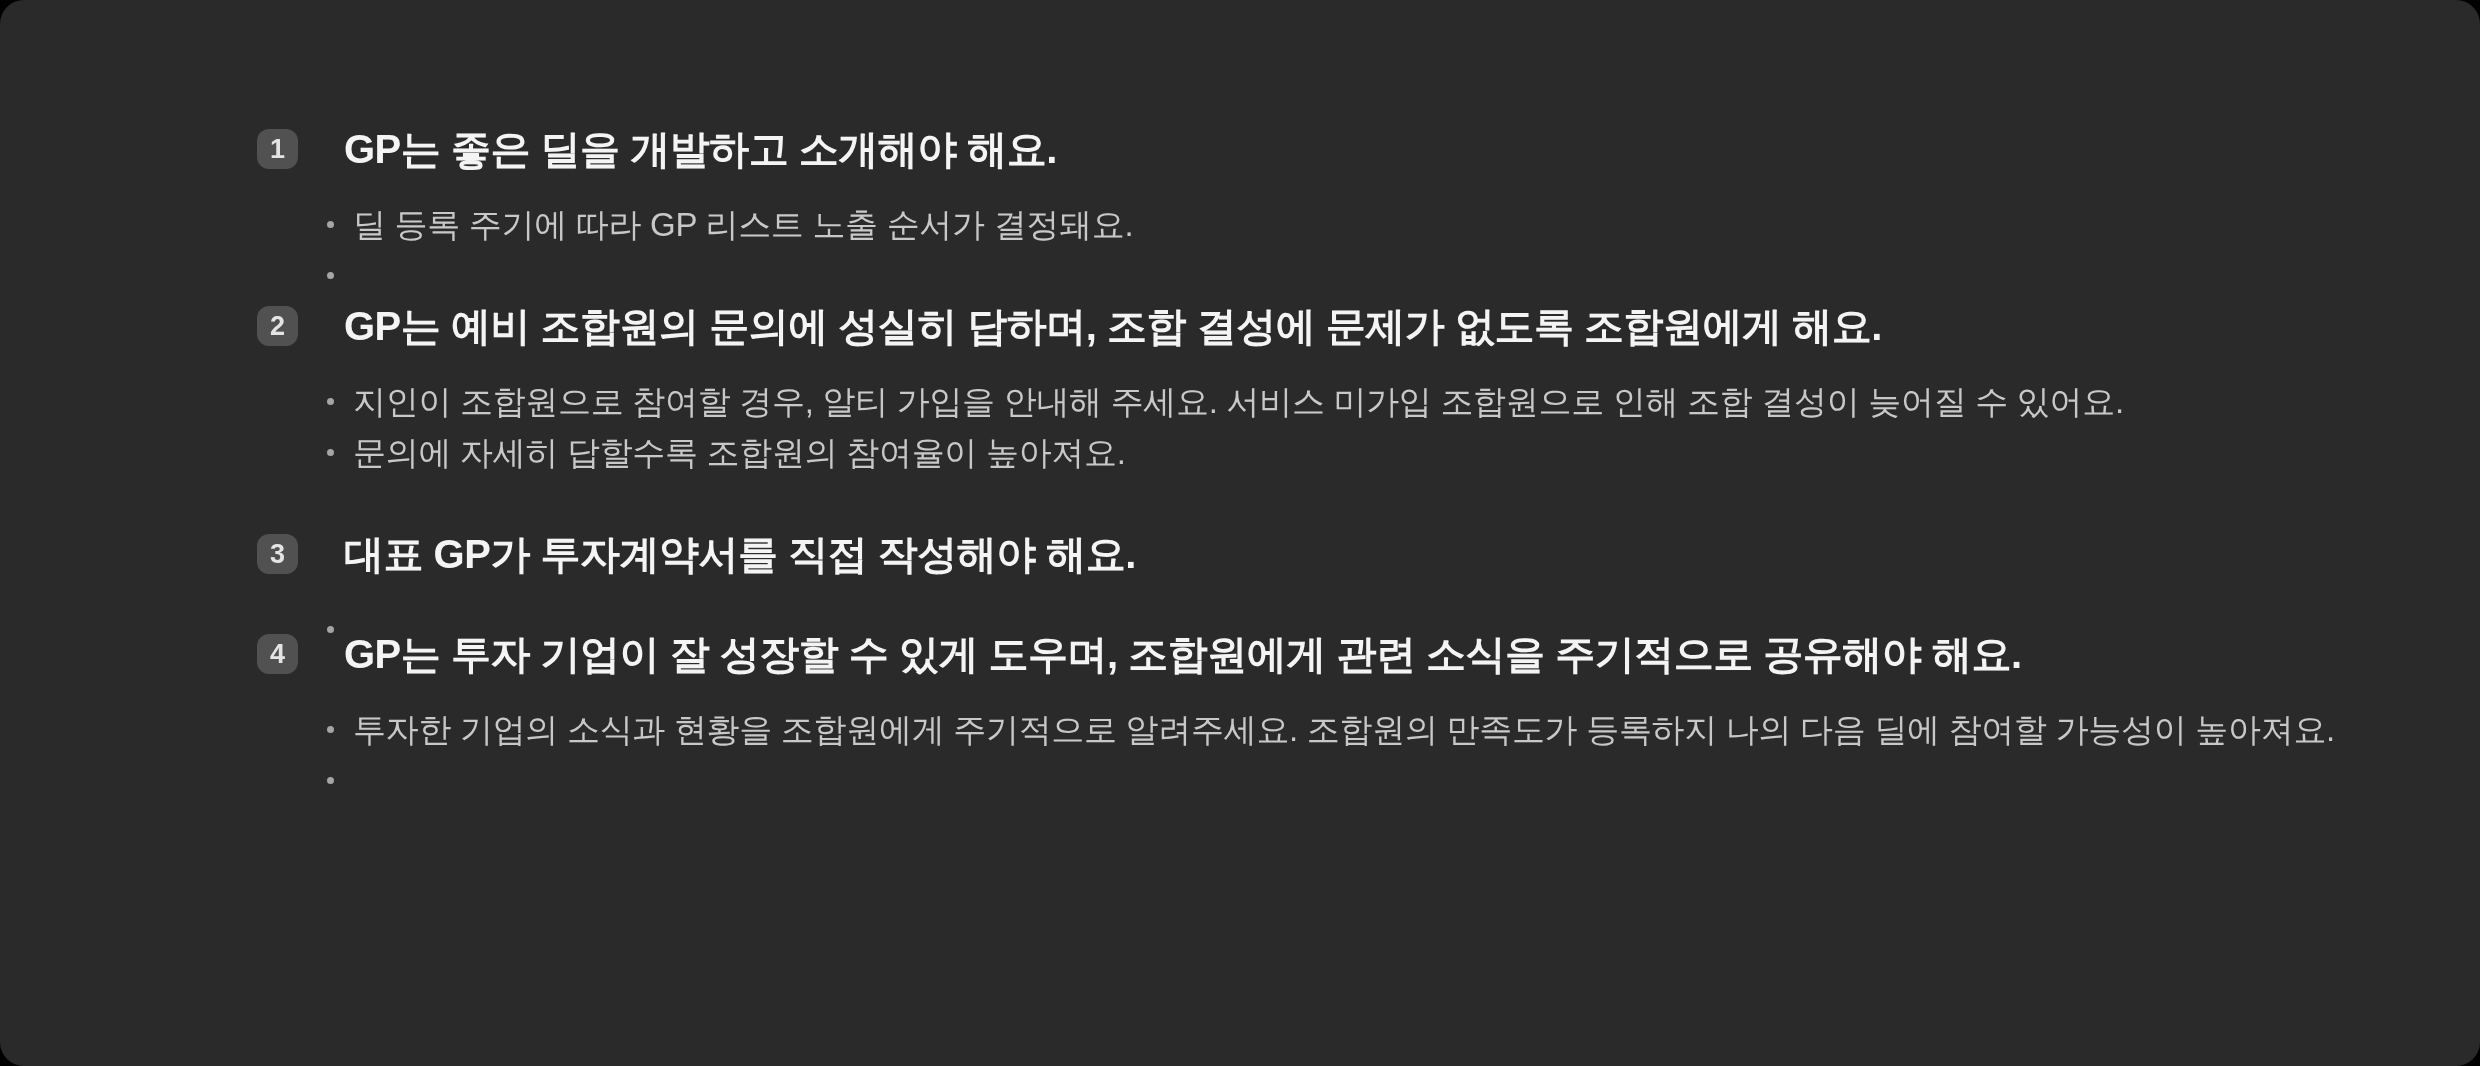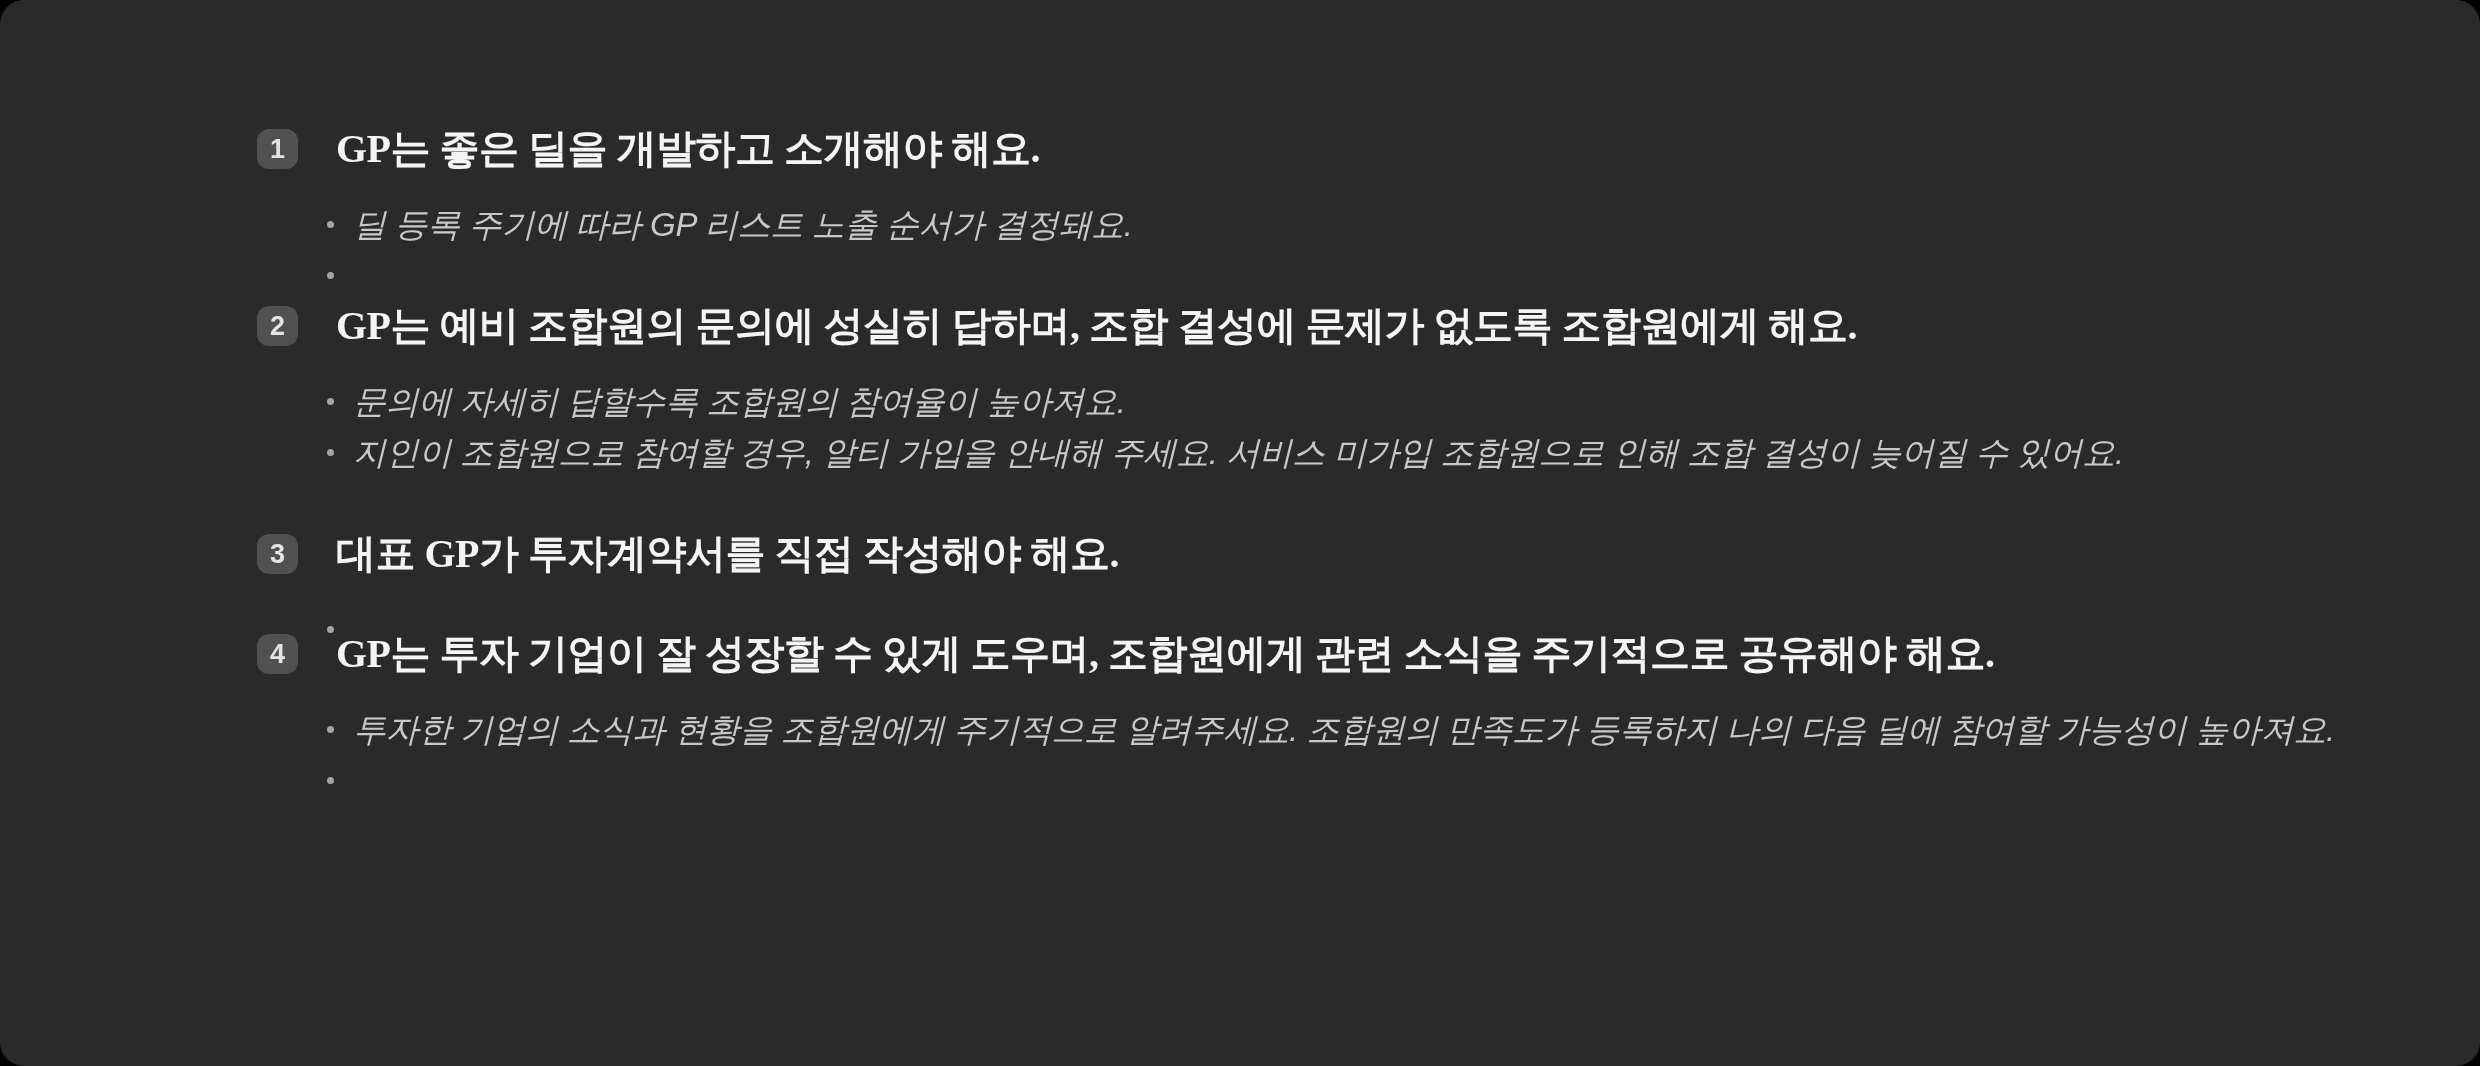--- a/index.html
+++ b/index.html
@@ -45,42 +45,40 @@
     background:var(--badge-bg,#515151);
     color:var(--badge-text,#e4e4e4);
     font-size:27px;
     font-weight:600;
     display:flex;
     align-items:center;
     justify-content:center;
     line-height:1;
   }
   .heading-row h2{
-    margin:8px;
+    margin:16px;
     font-size:40px;
     line-height:48px;
     font-weight:700;
     color:var(--heading-text,#f4f4f4);
     letter-spacing:-0.5px;
     white-space:nowrap;
-    font-family:Liberation Serif, serif;
   }
   ul.bullets{
     list-style:none;
     margin:26px 0 0 70px;
     padding:0;
   }
   ul.bullets li{
     position:relative;
     padding-left:26px;
     font-size:33px;
     line-height:51px;
     color:var(--body-text,#c8c8c8);
     letter-spacing:-0.3px;
-    font-style:italic;
   }
   .dot{
     position:absolute;
     left:0;top:22px;
     width:7px;height:7px;
     border-radius:50%;
     background:var(--bullet-dot,#a5a5a5);
   }
 </style>
 </head>
@@ -106,25 +104,25 @@
     </section>
 
     <section class="rule-section">
       <div class="heading-row">
         <span class="badge">2</span>
         <h2>GP는 예비 조합원의 문의에 성실히 답하며, 조합 결성에 문제가 없도록 조합원에게 해요.</h2>
       </div>
       <ul class="bullets">
         <li>
           <span class="dot"></span>
-          <span>문의에 자세히 답할수록 조합원의 참여율이 높아져요.</span>
+          <span>지인이 조합원으로 참여할 경우, 알티 가입을 안내해 주세요. 서비스 미가입 조합원으로 인해 조합 결성이 늦어질 수 있어요.</span>
         </li>
         <li>
           <span class="dot"></span>
-          <span>지인이 조합원으로 참여할 경우, 알티 가입을 안내해 주세요. 서비스 미가입 조합원으로 인해 조합 결성이 늦어질 수 있어요.</span>
+          <span>문의에 자세히 답할수록 조합원의 참여율이 높아져요.</span>
         </li>
       </ul>
     </section>
 
     <section class="rule-section">
       <div class="heading-row">
         <span class="badge">3</span>
         <h2>대표 GP가 투자계약서를 직접 작성해야 해요.</h2>
       </div>
       <ul class="bullets">

